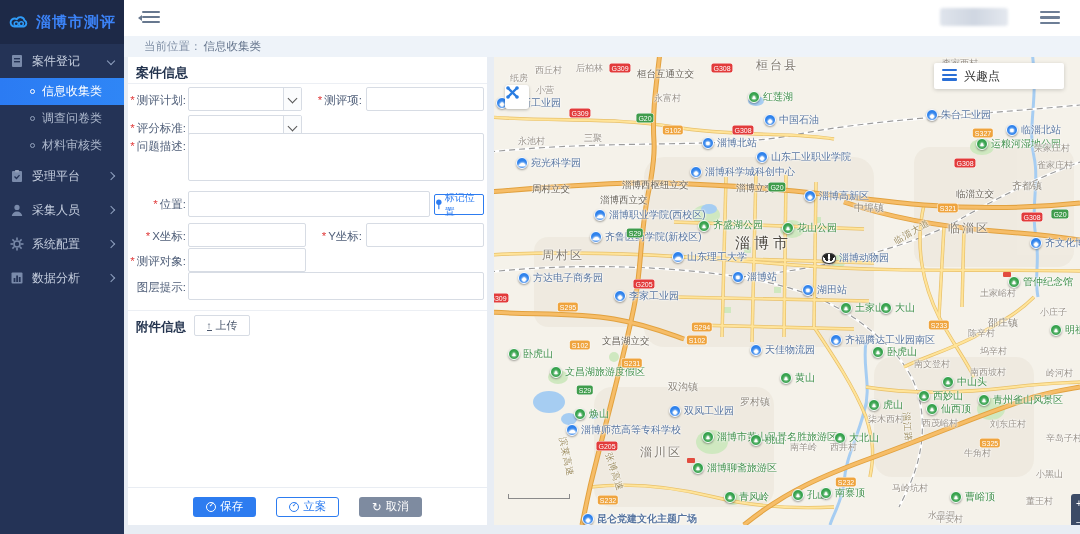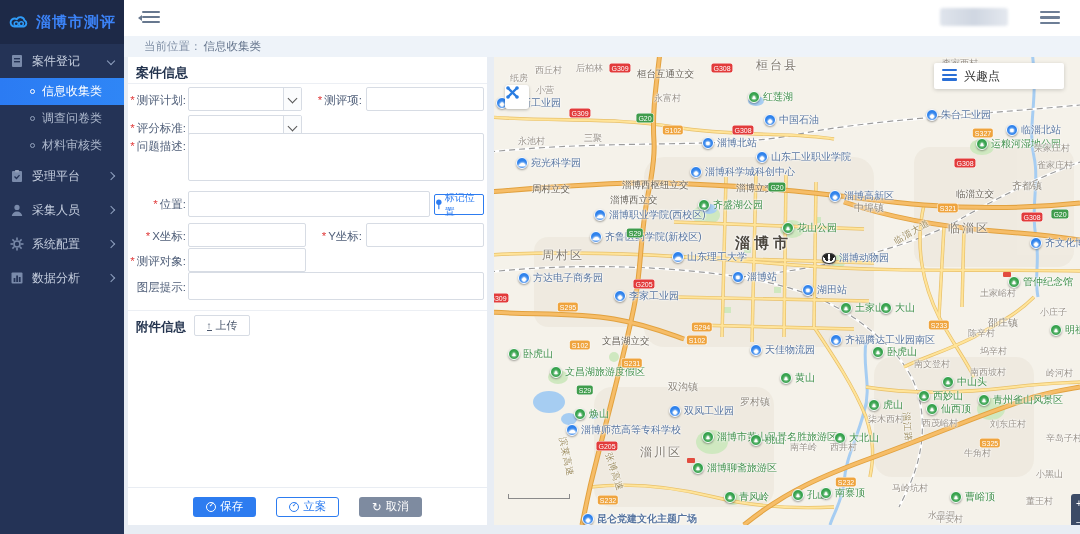--- a/index.html
+++ b/index.html
@@ -81,21 +81,21 @@
                radial-gradient(circle at 78% 18%,#222 22%,transparent 24%),
                radial-gradient(circle at 32% 58%,#222 16%,transparent 18%),
                radial-gradient(circle at 68% 58%,#222 16%,transparent 18%),#fff;}
   .ml{font-size:10px;}
   .t-g .ml,.t-rg .ml{color:#3f8f4a;}
   .t-b .ml,.t-bc .ml,.t-bt .ml,.t-panda .ml{color:#56749f;}
   .t-v .ml{color:#9a938a;font-size:9px;}
   .t-t .ml{color:#8d867b;font-size:10px;}
   .t-j .ml{color:#655f54;font-size:9.5px;}
   .t-d .ml{color:#807a70;font-size:12px;letter-spacing:2px;}
-  .t-city .ml{color:#4c473f;font-size:15px;font-weight:bold;letter-spacing:4px;}
+  .t-city .ml{color:#4c473f;font-size:15px;font-weight:normal;letter-spacing:4px;}
   .t-road .ml{color:#9b8a5c;font-size:9px;letter-spacing:1px;}
   .badge{position:absolute;transform:translate(-50%,-50%);font-size:7px;line-height:9px;color:#fff;
     padding:0 2px;border-radius:2px;box-shadow:0 0 0 .5px rgba(255,255,255,.8);}
   .bg-r{background:#e23b3b;} .bg-g{background:#3f9c4c;} .bg-o{background:#efa43e;}
   .poi-panel{position:absolute;left:440px;top:6px;width:130px;height:26px;background:#fff;border-radius:2px;
     box-shadow:0 1px 4px rgba(0,0,0,.18);display:flex;align-items:center;padding:0 8px;gap:7px;cursor:pointer;z-index:6;}
   .poi-panel .bars i{display:block;width:15px;height:2.6px;background:#2a6fd6;margin-bottom:2.4px;border-radius:1px;}
   .poi-panel span{font-size:12px;color:#333;}
   .tool-btn{position:absolute;left:11px;top:28px;width:24px;height:24px;background:#fff;border-radius:3px;
     box-shadow:0 1px 3px rgba(0,0,0,.25);display:flex;align-items:center;justify-content:center;cursor:pointer;z-index:6;}
@@ -446,43 +446,43 @@
         <div class="poi t-b" style="left: 196px; top: 115px;">
           <span class="mi">◆</span>
           <span class="ml">淄博科学城科创中心</span>
         </div>
         <div class="poi t-j" style="left: 38px; top: 132px;">
           <span class="ml">周村立交</span>
         </div>
         <div class="poi t-j" style="left: 128px; top: 128px;">
           <span class="ml">淄博西枢纽立交</span>
         </div>
-        <div class="poi t-j" style="left: 116px; top: 143px;">
+        <div class="poi t-j" style="left: 106px; top: 143px;">
           <span class="ml">淄博西立交</span>
         </div>
         <div class="poi t-j" style="left: 242px; top: 131px;">
           <span class="ml">淄博立交</span>
         </div>
         <div class="poi t-j" style="left: 462px; top: 137px;">
           <span class="ml">临淄立交</span>
         </div>
         <div class="poi t-t" style="left: 518px; top: 129px;">
           <span class="ml">齐都镇</span>
         </div>
         <div class="poi t-d" style="left: 454px; top: 171px;">
           <span class="ml">临淄区</span>
         </div>
         <div class="poi t-t" style="left: 360px; top: 151px;">
           <span class="ml">中埠镇</span>
         </div>
-        <div class="poi t-g" style="left: 204px; top: 148px;">
+        <div class="poi t-g" style="left: 204px; top: 168px; align-items: flex-end;">
           <span class="mi">▲</span>
           <span class="ml">齐盛湖公园</span>
         </div>
-        <div class="poi t-b" style="left: 310px; top: 139px; margin-left: 25px;">
+        <div class="poi t-b" style="left: 310px; top: 139px;">
           <span class="mi">◆</span>
           <span class="ml">淄博高新区</span>
         </div>
         <div class="poi t-g" style="left: 288px; top: 171px;">
           <span class="mi">▲</span>
           <span class="ml">花山公园</span>
         </div>
         <div class="poi t-road" style="left: 398px; top: 175px; transform: translate(0px, -50%) rotate(-30deg);">
           <span class="ml">临淄大道</span>
         </div>

